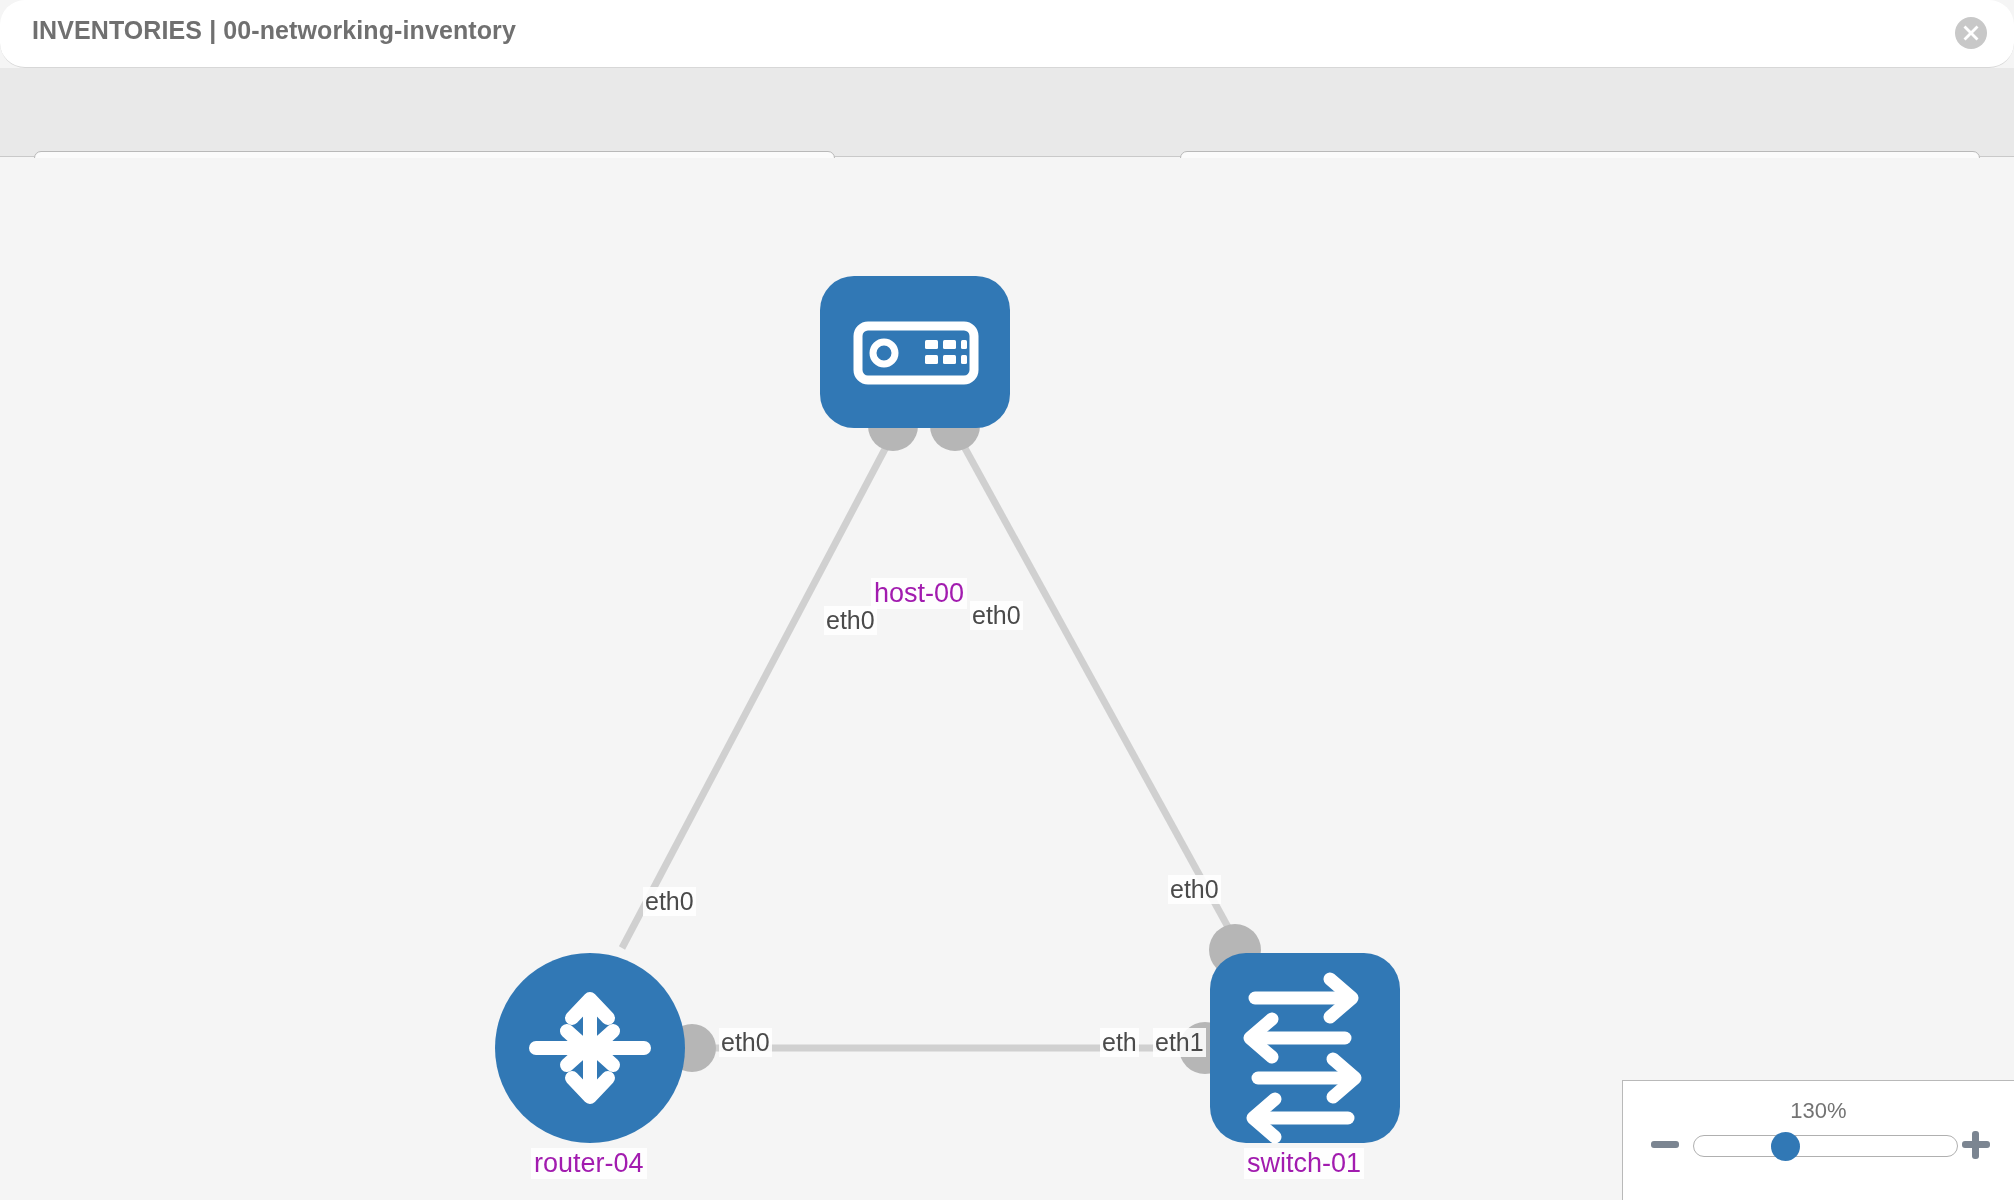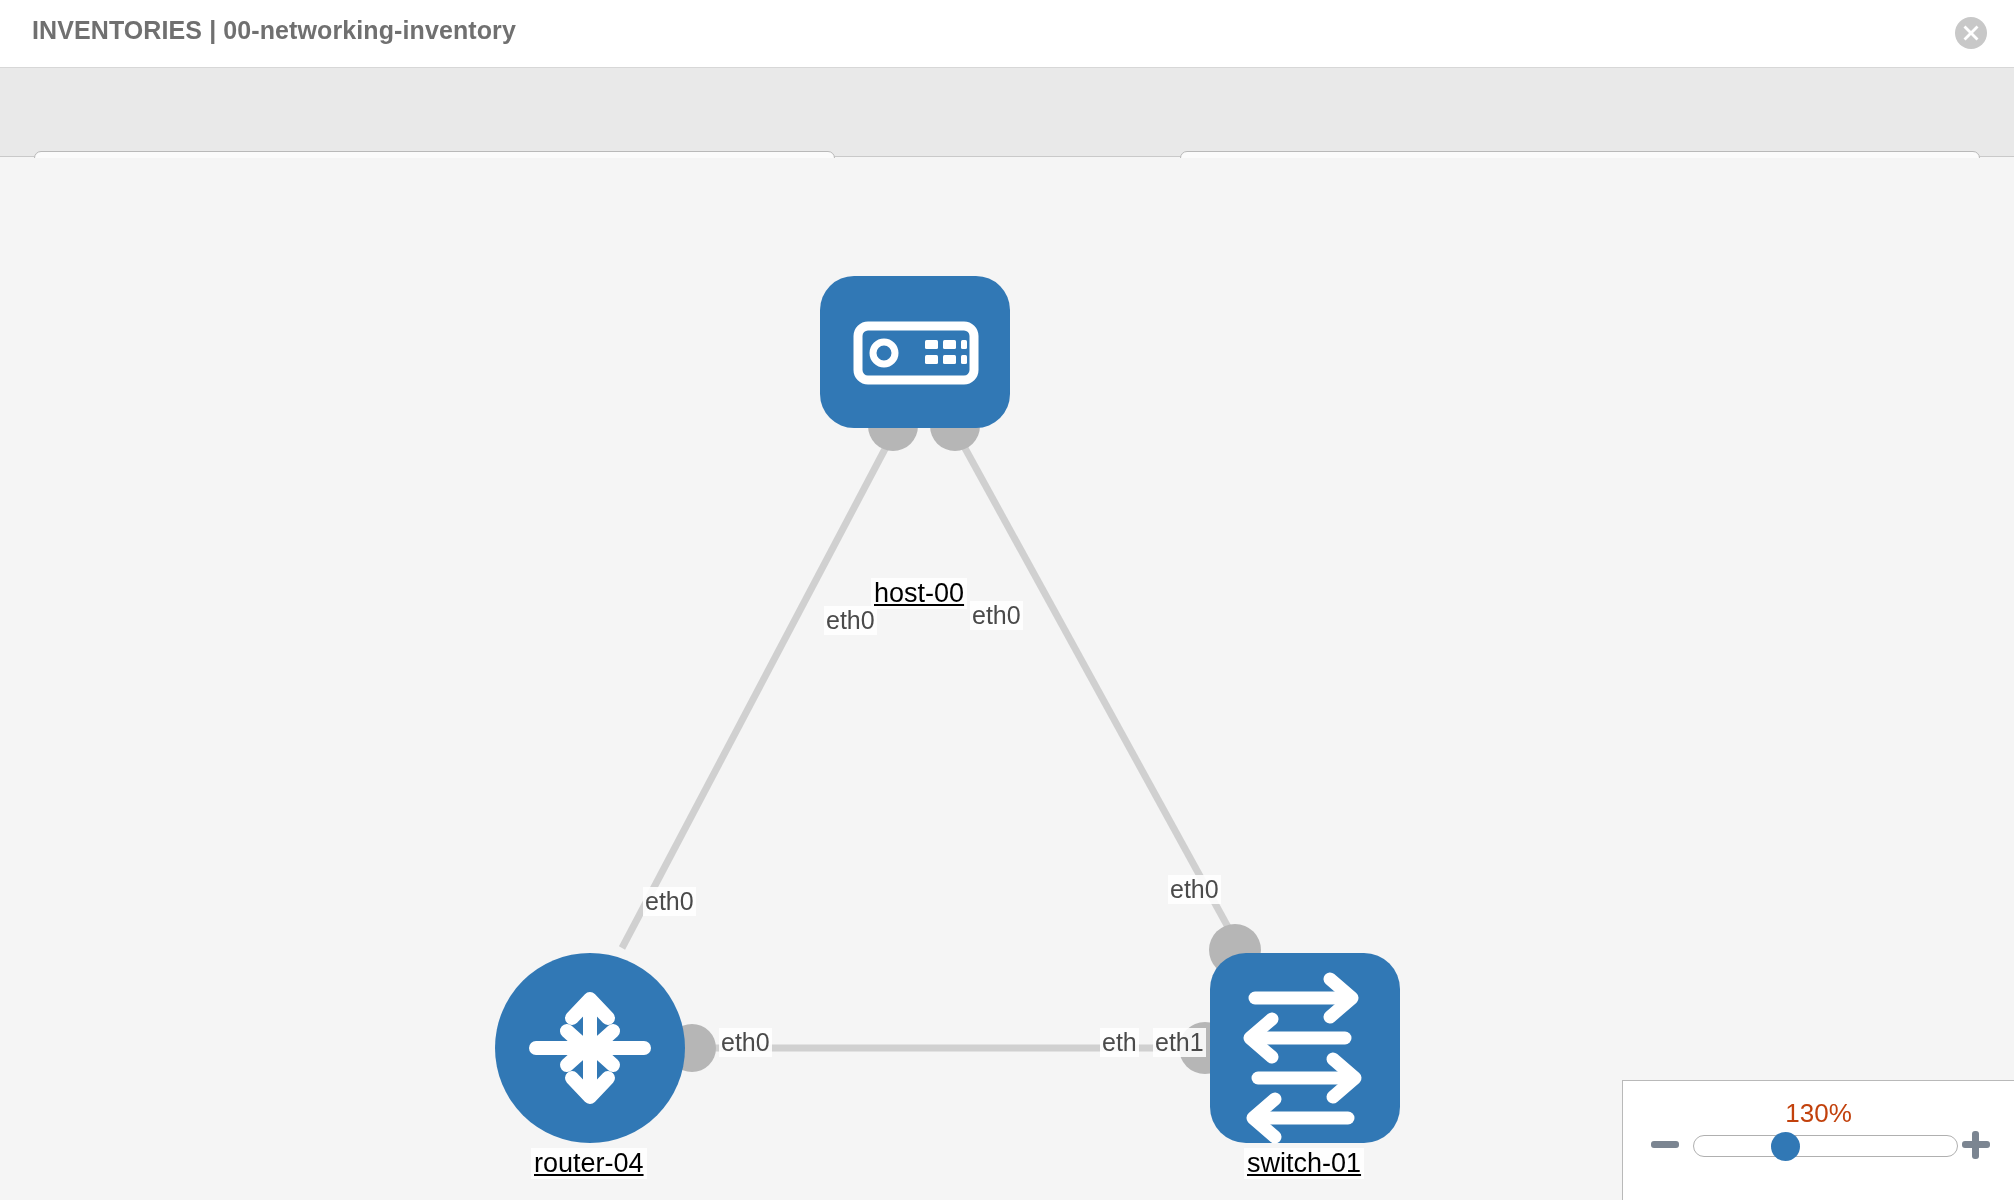--- a/index.html
+++ b/index.html
@@ -9,20 +9,21 @@
     font-family: "Liberation Sans", sans-serif;
     overflow: hidden;
   }
   #app { position: relative; width: 2014px; height: 1200px; background: #f5f5f5; }
 
   
   .header {
     position: absolute; left: 0; top: 0; width: 2014px; height: 68px;
     background: #ffffff;
     border-bottom: 1px solid #d7d7d7;
+    border-radius: 25px;
   }
   .page-title {
     position: absolute; left: 32px; top: 16px;
     font-size: 25px; font-weight: bold; color: #707070;
     letter-spacing: 0.1px; white-space: nowrap;
   }
   .close-btn {
     position: absolute; right: 27px; top: 17px;
     width: 32px; height: 32px; border-radius: 50%;
     background: #c8c8c8; cursor: pointer;
@@ -64,41 +65,41 @@
 
   
   .canvas {
     position: absolute; left: 0; top: 158px; width: 2014px; height: 1042px;
     background: #f5f5f5; overflow: hidden;
   }
   .topology-svg { position: absolute; left: 0; top: 0; }
 
   .node-label {
     position: absolute;
-    font-size: 27px; color: #000000;
+    font-size: 27px; color: #a21caf;
     background: rgba(255,255,255,0.88);
-    padding: 0 3px; white-space: nowrap; text-decoration: underline;
+    padding: 0 3px; white-space: nowrap;
   }
   .iface-label {
     position: absolute;
     font-size: 25px; color: #4a4a4a;
     background: rgba(255,255,255,0.88);
     padding: 0 2px; white-space: nowrap;
   }
 
   
   .zoom-panel {
     position: absolute; left: 1622px; top: 1080px;
     width: 392px; height: 120px;
     background: #ffffff; border: 1px solid #b9b9b9;
     border-right: none; border-bottom: none;
   }
   .zoom-value {
     position: absolute; top: 17px; left: 0; width: 100%;
-    text-align: center; font-size: 26px; color: #c2410c;
+    text-align: center; font-size: 22px; color: #737373;
   }
   .zoom-minus {
     position: absolute; left: 28px; top: 60px;
     width: 28px; height: 7px; border-radius: 3px; background: #7b8591;
     cursor: pointer;
   }
   .zoom-plus {
     position: absolute; right: 24px; top: 50px; width: 28px; height: 28px;
     cursor: pointer;
   }

